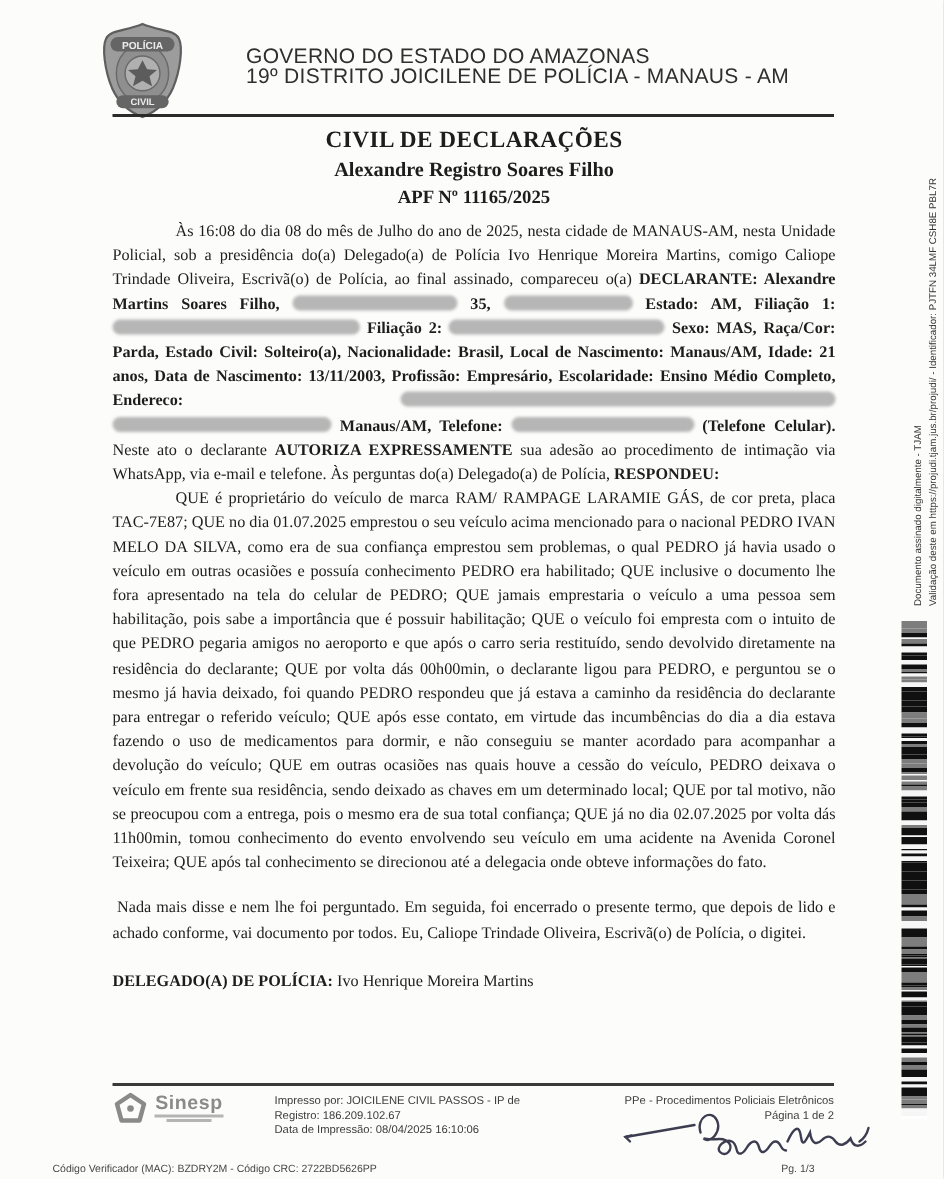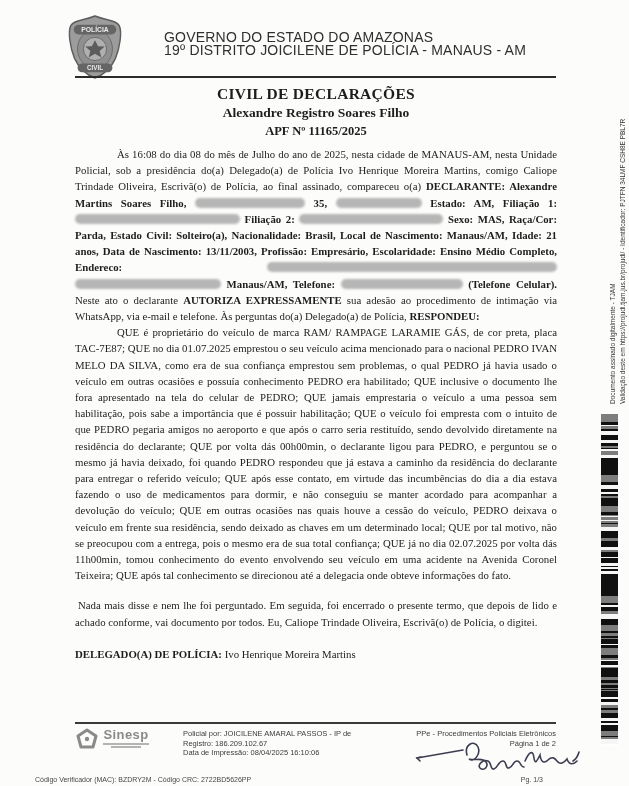--- a/index.html
+++ b/index.html
@@ -96,21 +96,21 @@
         <path d="M12 2 L21 8 L18 19 L6 19 L3 8 Z" fill="none" stroke="#8a8a8a" stroke-width="3" stroke-linejoin="round"></path>
         <circle cx="12" cy="11" r="2.2" fill="#8a8a8a"></circle>
       </svg>
       <div class="sinesp-textcol">
         <div class="sinesp-name">Sinesp</div>
         <div class="sinesp-caption"></div>
         <div class="sinesp-caption c2"></div>
       </div>
     </div>
     <div class="print-info">
-      <div>Policial por: JOICILENE AMARAL PASSOS - IP de</div>
+      <div>Impresso por: JOICILENE CIVIL PASSOS - IP de</div>
       <div>Registro: 186.209.102.67</div>
       <div>Data de Impressão: 08/04/2025 16:10:06</div>
     </div>
     <div class="ppe-block">
       <div>PPe - Procedimentos Policiais Eletrônicos</div>
       <div>Página 1 de 2</div>
     </div>
   </div>
 
   <svg class="signature" width="172" height="48" viewBox="0 0 172 48">

